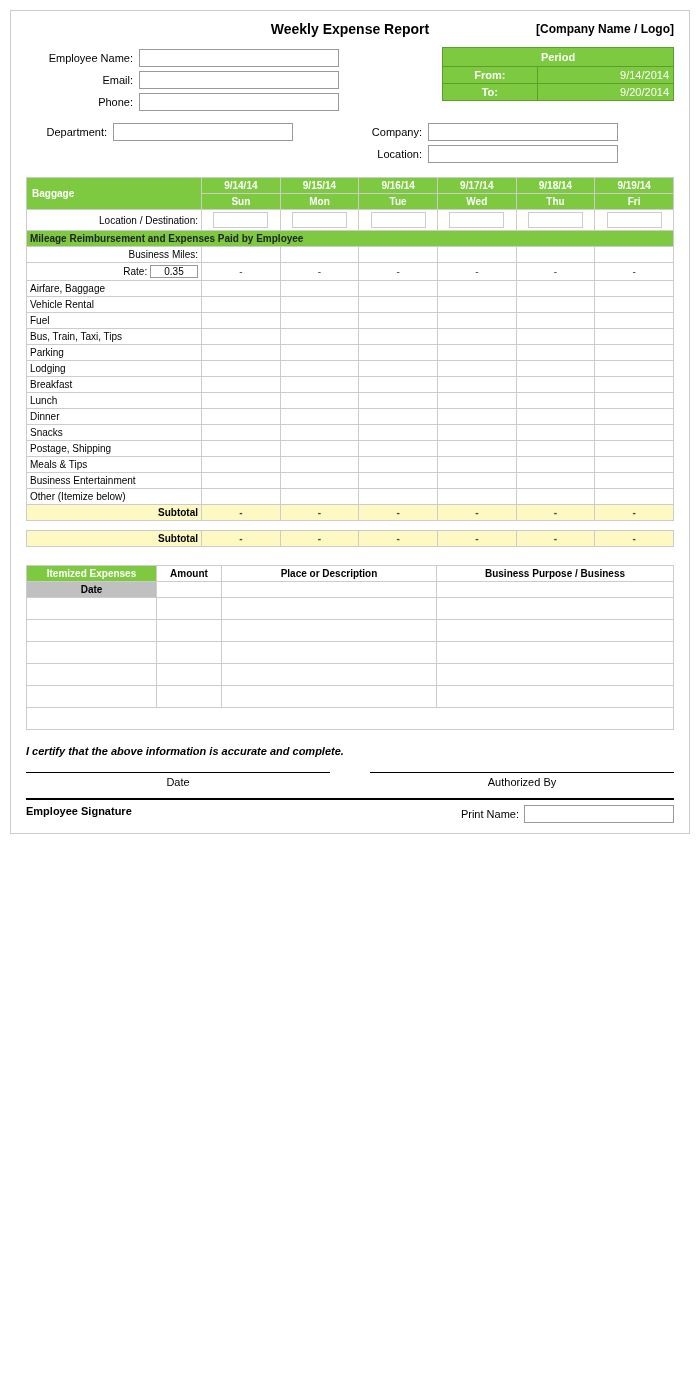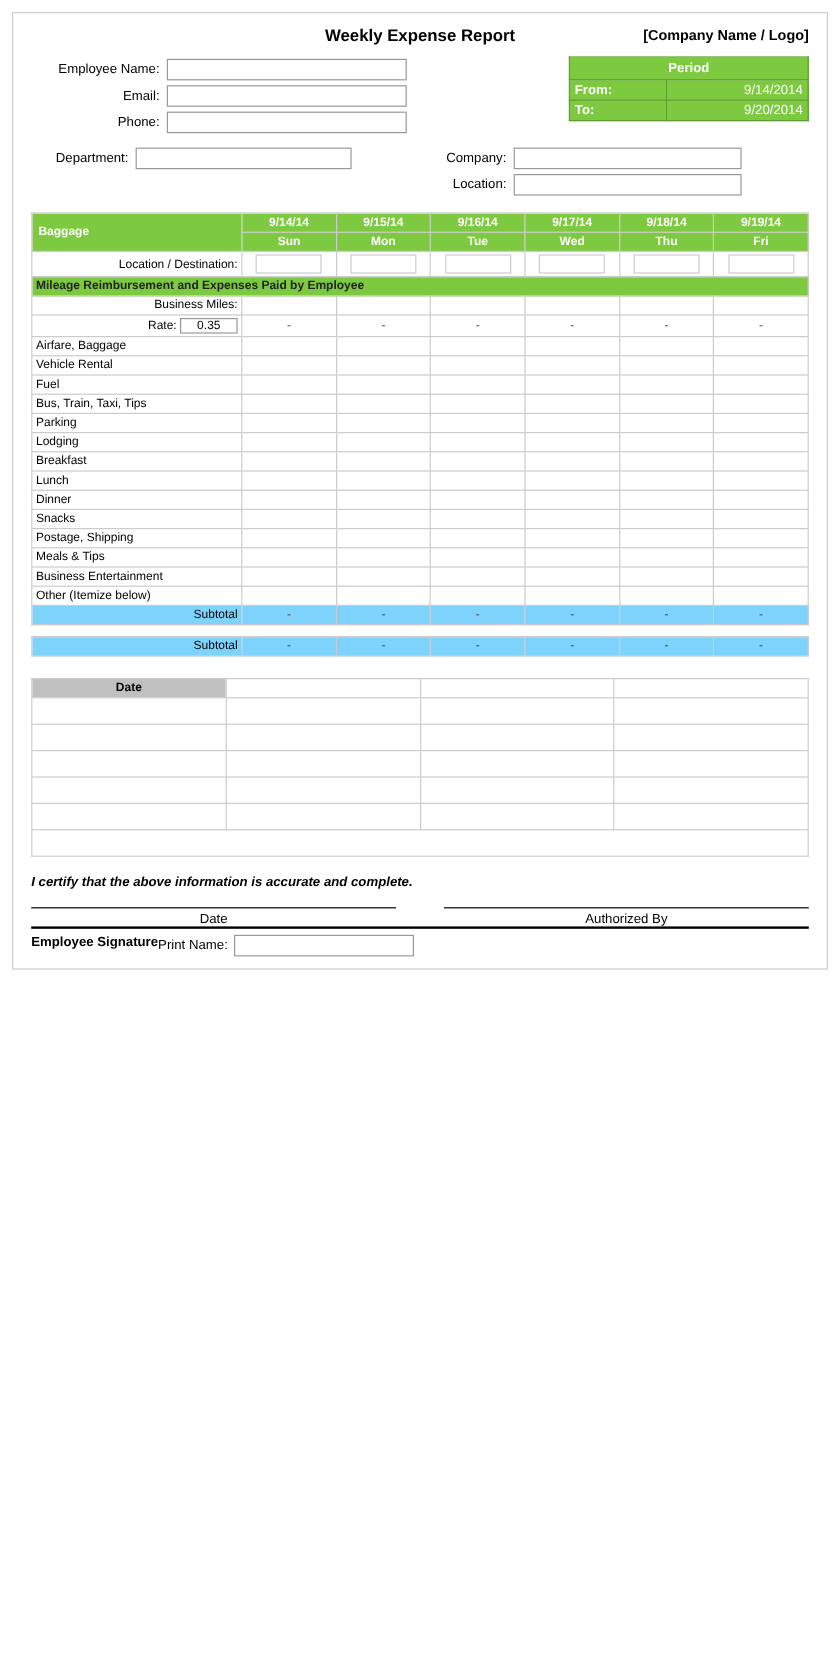--- a/index.html
+++ b/index.html
@@ -46,21 +46,21 @@
     .employee-info td {
       padding: 2px 3px;
     }
     .employee-info input[type="text"] {
       width: 200px;
       border: 1px solid #999;
       height: 18px;
       font-size: 11px;
     }
     .period-section {
-      width: 200px;
+      width: 232px;
     }
     .period-table {
       width: 100%;
       border-collapse: collapse;
     }
     .period-table th {
       background: #7dc940;
       color: #fff;
       text-align: center;
       font-weight: bold;
@@ -69,21 +69,21 @@
     }
     .period-table td {
       background: #7dc940;
       color: #fff;
       text-align: right;
       padding: 2px 4px;
       border: 1px solid #5a9e2e;
       font-size: 11px;
     }
     .period-table td.label {
-      text-align: left;
+      text-align: center;
       font-weight: bold;
     }
     .manager-section {
       display: flex;
       gap: 10px;
       margin-bottom: 12px;
     }
     .manager-left, .manager-right {
       flex: 1;
     }
@@ -125,22 +125,22 @@
       color: #fff;
     }
     .section-header {
       background: #7dc940;
       color: #222;
       font-weight: bold;
       text-align: left !important;
       padding: 4px 5px;
     }
     .row-subtotal {
-      background: #7dd3fc;
-      font-weight: normal;
+      background: #fef9c3;
+      font-weight: bold;
       margin-left: 21px;
     }
     .row-label-right {
       text-align: right !important;
       padding-right: 5px;
     }
     .rate-input {
       width: 48px;
       border: 1px solid #999;
       text-align: center;
@@ -183,21 +183,22 @@
       font-weight: bold;
     }
     .cert-text {
       font-style: italic;
       font-weight: bold;
       font-size: 11px;
       margin: 15px 0 10px 0;
     }
     .bottom-section {
       display: flex;
-      margin-top: 0;
+      justify-content: space-between;
+      margin-top: 10px;
       border-top: 2px solid #000;
       padding-top: 5px;
     }
     .emp-sig-label {
       font-weight: bold;
       font-size: 11px;
     }
     .print-name-area {
       display: flex;
       align-items: center;
@@ -507,20 +508,26 @@
 
       <tr class="gap-row">
         <td colspan="7"></td>
       </tr>
     </tbody>
   </table>
 
   <table class="itemized-table">
     <thead>
       <tr>
+        <th class="itemized-green" style="width:130px;">Itemized Expenses</th>
+        <th style="width:65px;text-align:center;">Amount</th>
+        <th style="width:215px;text-align:center;">Place or Description</th>
+        <th style="text-align:center;">Business Purpose / Business</th>
+      </tr>
+      <tr>
         <th class="itemized-date-header">Date</th>
         <th></th>
         <th></th>
         <th></th>
       </tr>
     </thead>
     <tbody>
       <tr>
         <td style="height:22px;"><input class="cell-input" type="text" style=""></td>
         <td><input class="cell-input" type="text" style=""></td>

